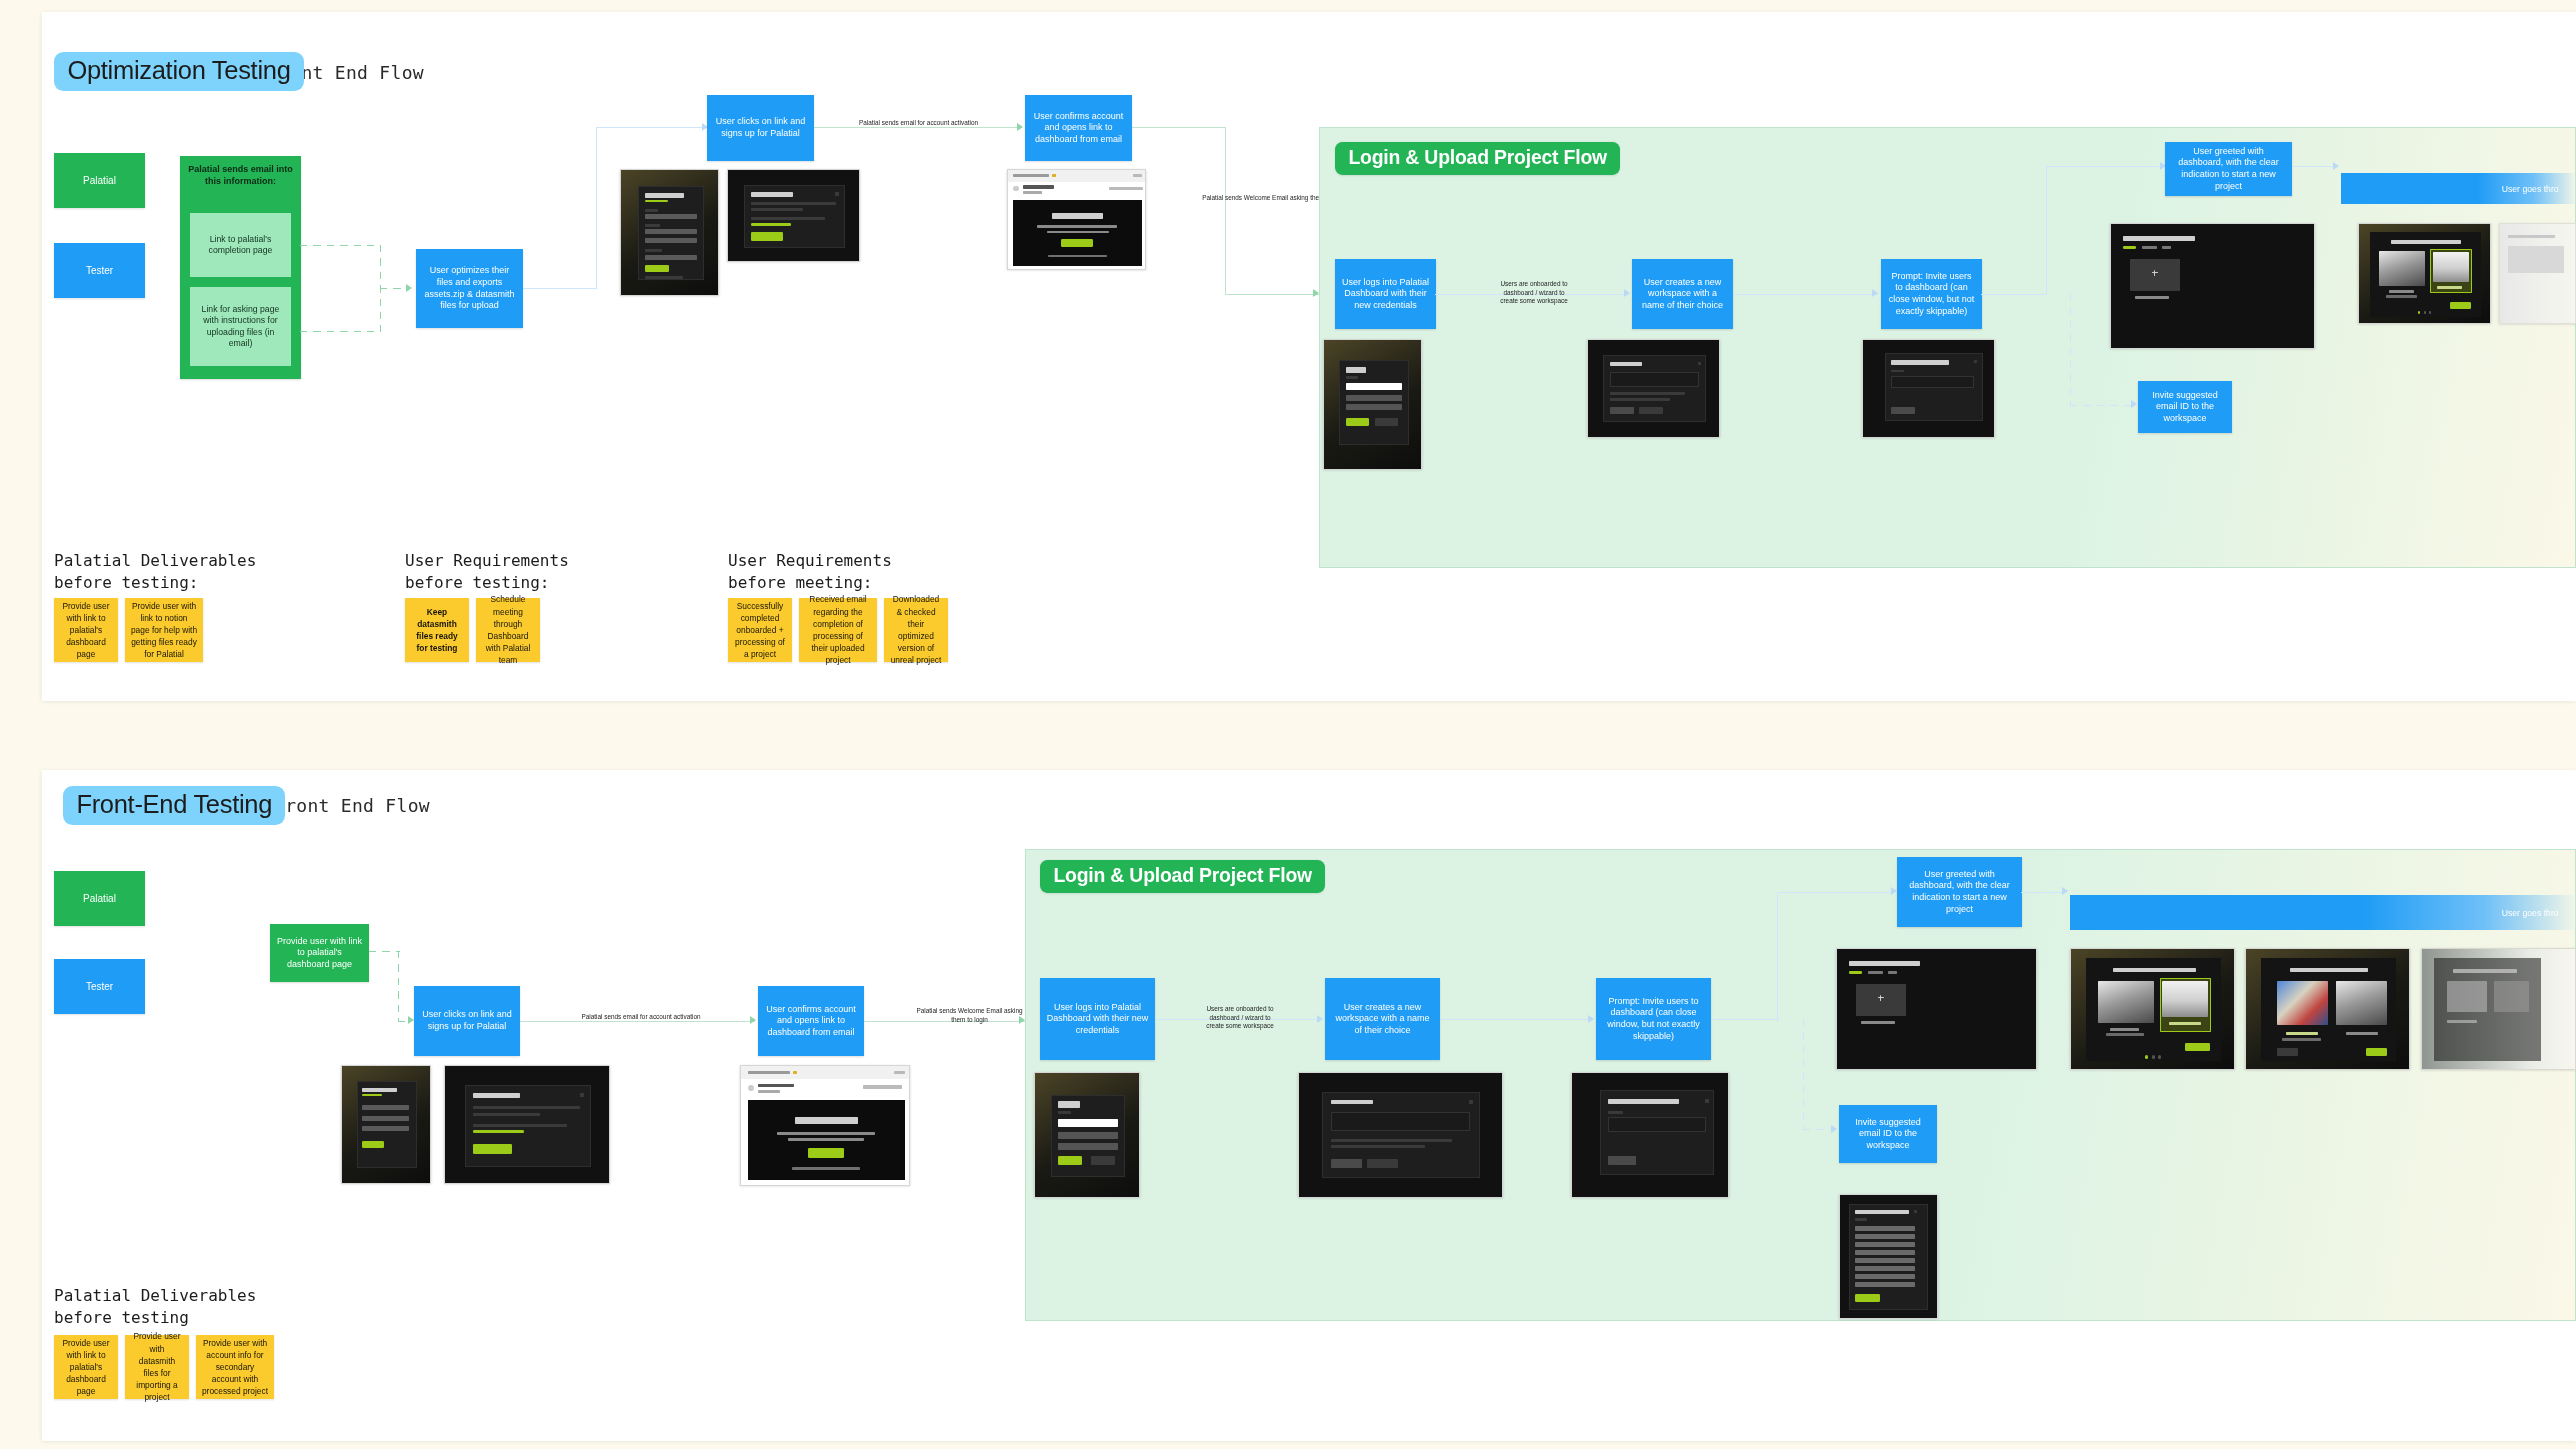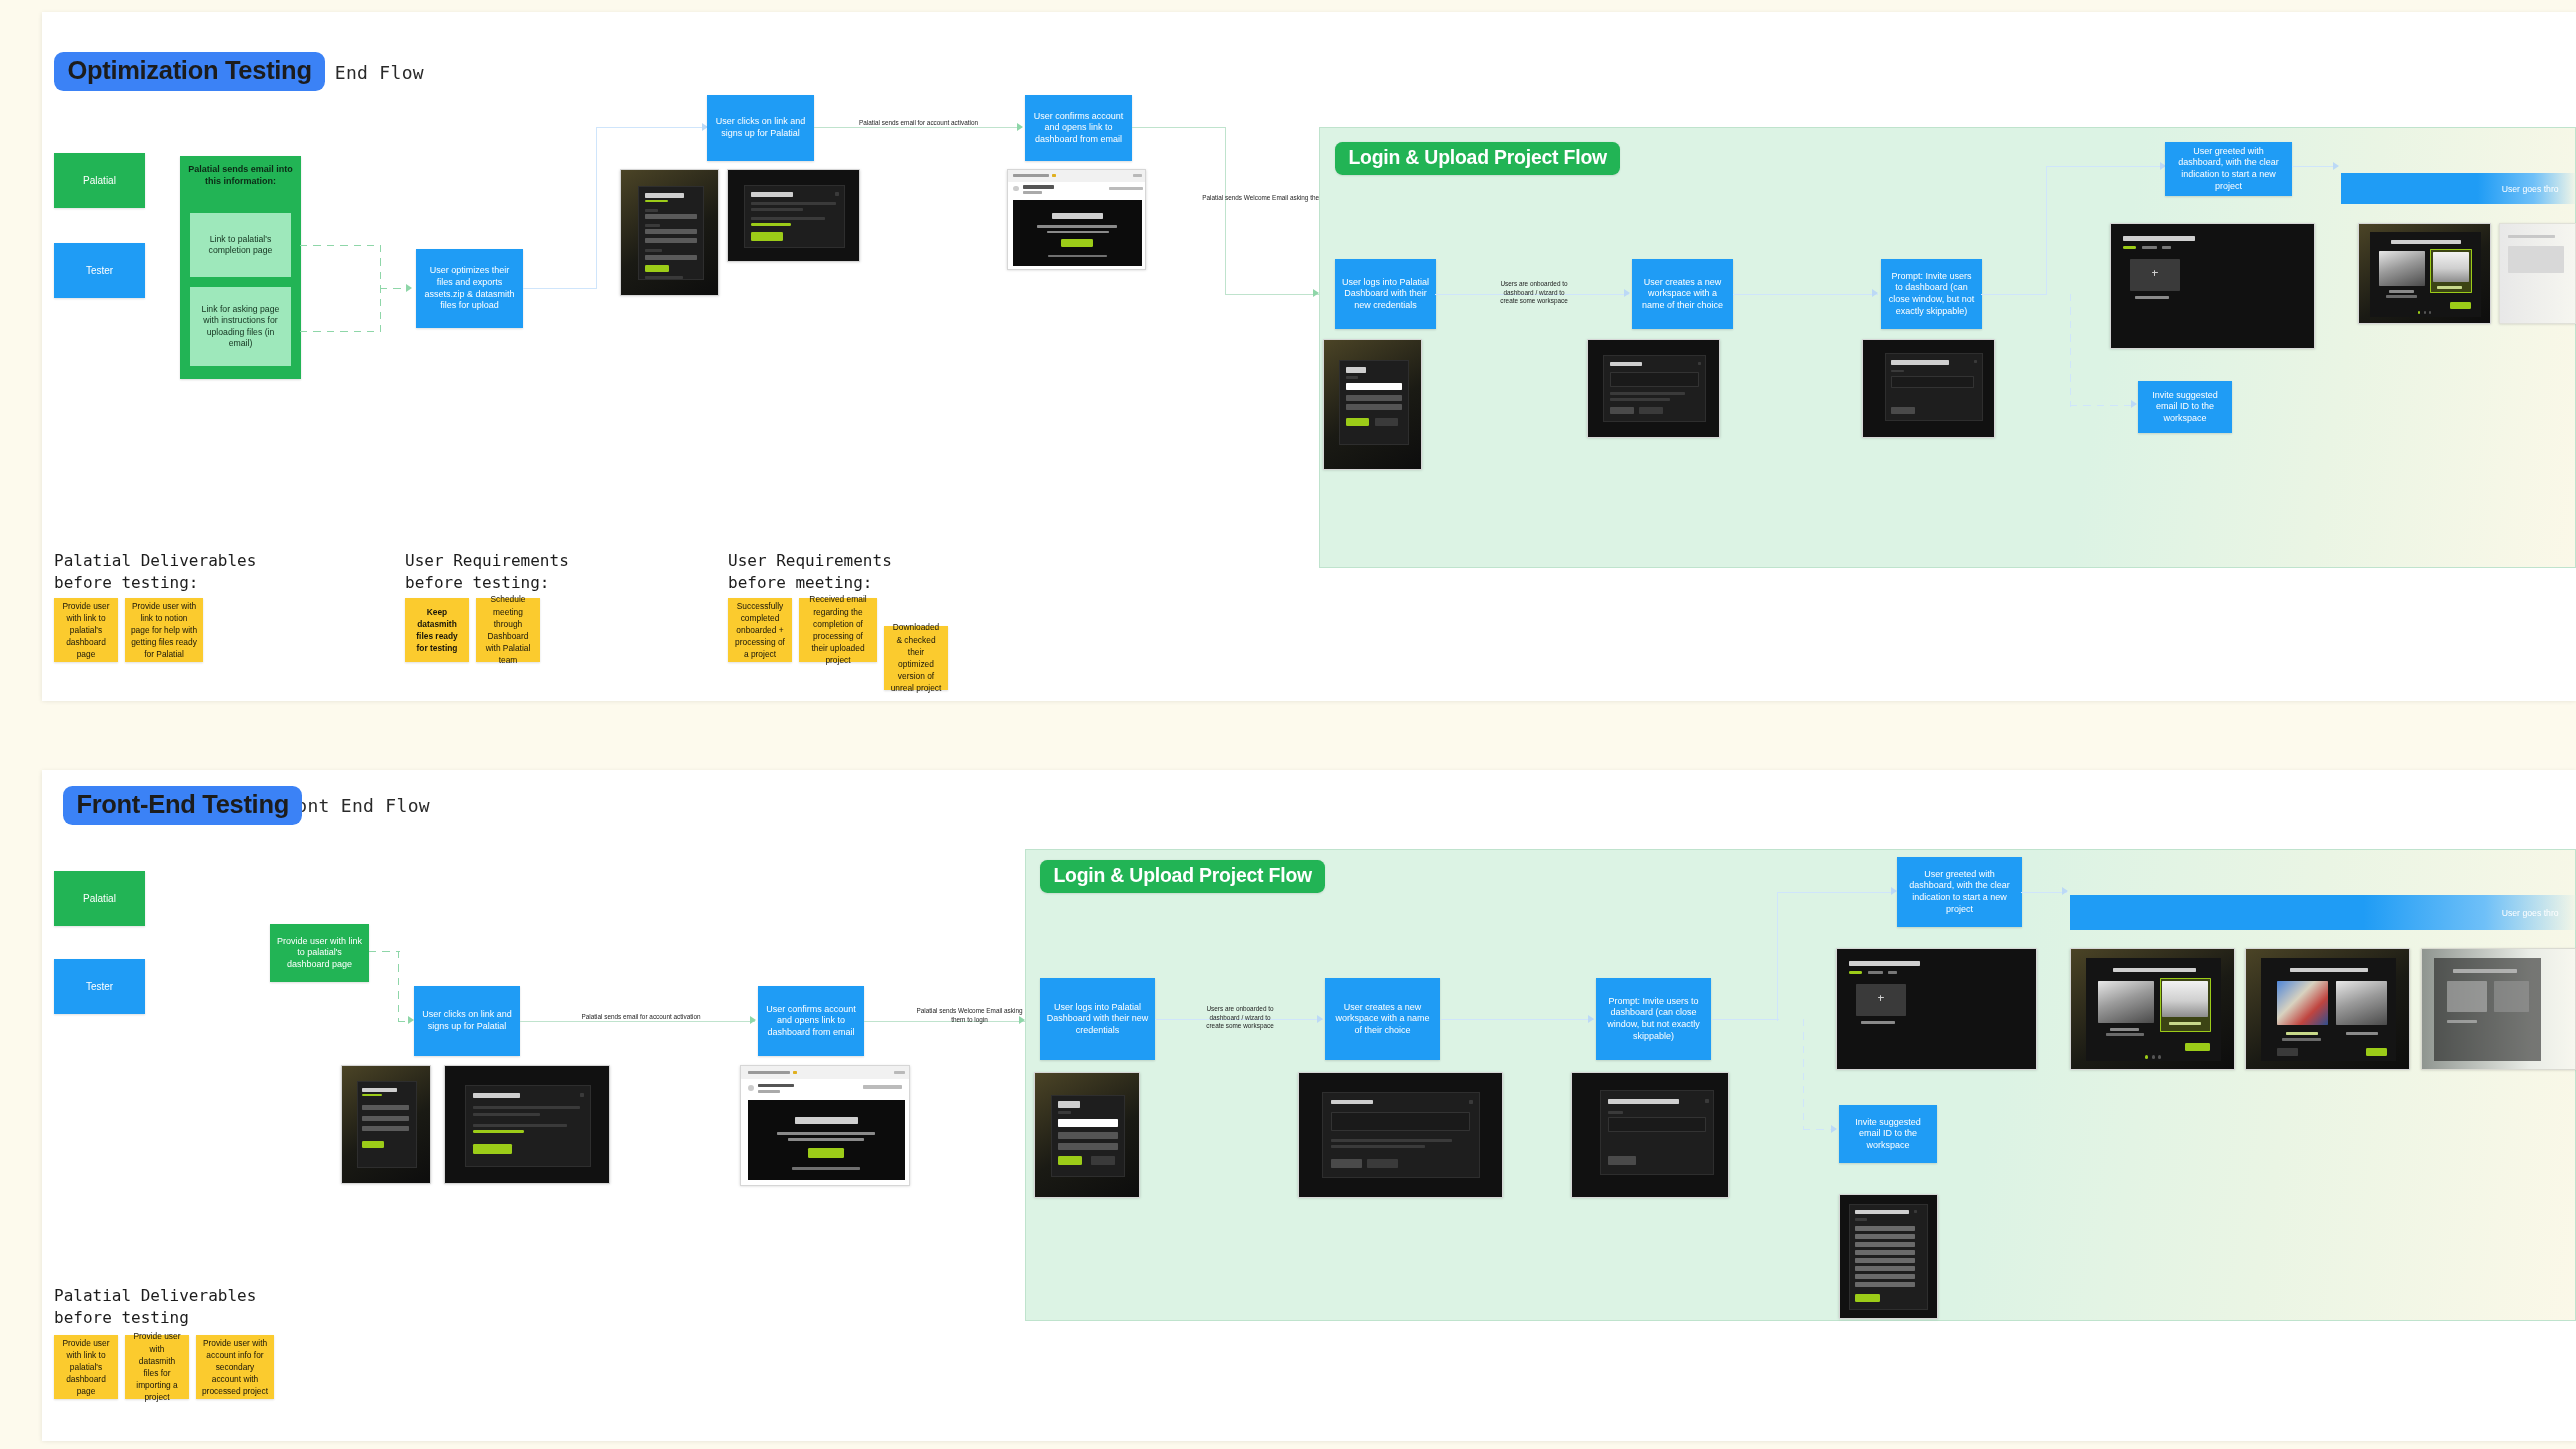--- a/index.html
+++ b/index.html
@@ -16,25 +16,25 @@
     position: absolute;
     background: #ffffff;
     box-shadow: 0 1.3px 4.7px rgba(0,0,0,0.10);
   }
   #section-optimization { left: 42px;  top: 12px;   width: 2534px; height: 689px; }
   #section-frontend     { left: 42px;  top: 770px; width: 2534px; height: 671px; }
 
   
   .tag-pill {
     position: absolute;
-    background: #3b82f6;
+    background: #7dd3fc;
     border-radius: 9.4px;
     padding: 6px 13.4px 7.4px 13.4px;
     font-size: 25.5px;
-    font-weight: 700;
+    font-weight: 400;
     color: #1c1c1c;
     letter-spacing: -0.3px;
     white-space: nowrap;
     line-height: 1;
     z-index: 6;
   }
   .flow-caption {
     position: absolute;
     font-family: "DejaVu Sans Mono", monospace;
     font-size: 18px;
@@ -405,21 +405,21 @@
 
   <div class="mono-head" style="left:405px; top:550px;">User Requirements
 before testing:</div>
   <div class="sticky" style="left:405px; top:598px; width:64px; height:64px;font-weight:bold;">Keep datasmith files ready for testing</div>
   <div class="sticky" style="left:476px; top:598px; width:64px; height:64px;">Schedule meeting through Dashboard with Palatial team</div>
 
   <div class="mono-head" style="left:728px; top:550px;">User Requirements
 before meeting:</div>
   <div class="sticky" style="left:728px; top:598px; width:64px; height:64px;">Successfully completed onboarded + processing of a project</div>
   <div class="sticky" style="left:799px; top:598px; width:78px; height:64px;">Received email regarding the completion of processing of their uploaded project</div>
-  <div class="sticky" style="left:884px; top:598px; width:64px; height:64px;margin-top:28px;">Downloaded &amp; checked their optimized version of unreal project</div>
+  <div class="sticky" style="left:884px; top:598px; width:64px; height:64px;">Downloaded &amp; checked their optimized version of unreal project</div>
 
   <div class="section" id="section-frontend"></div>
 
   <div class="tag-pill" style="left:63px; top:786px;">Front-End Testing</div>
   <div class="flow-caption" style="left:274px; top:795px;">Front End Flow</div>
 
   <div class="legend-box lg-green" style="left:54px; top:871px;">
     <span>Palatial</span>
   </div>
   <div class="legend-box lg-blue" style="left:54px; top:959px;">

